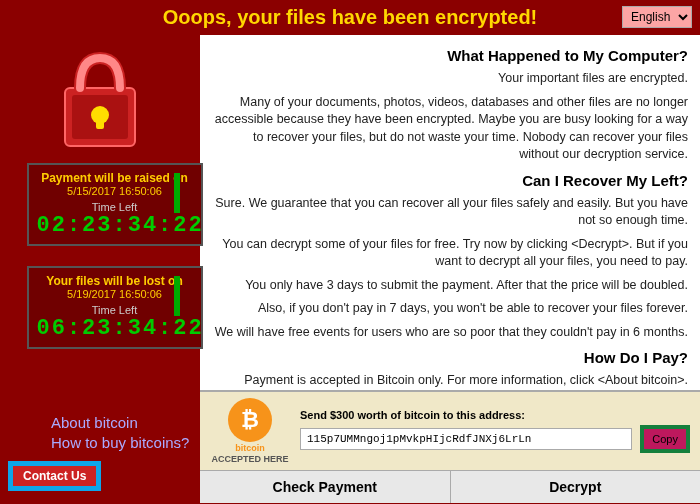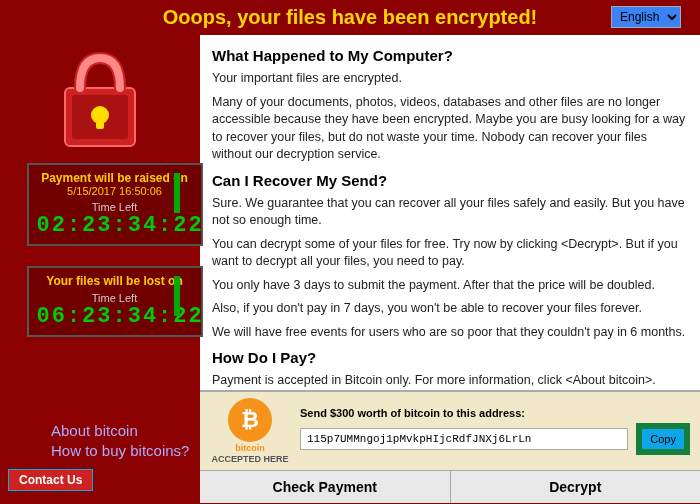--- a/index.html
+++ b/index.html
@@ -17,25 +17,25 @@
       background: #8b0000;
       color: #ffd700;
       text-align: center;
       font-size: 20px;
       font-weight: bold;
       padding: 6px 0;
       position: relative;
     }
     #lang-select {
       position: absolute;
-      right: 19px;
+      right: 8px;
       top: 6px;
       font-size: 12px;
       padding: 2px 4px;
-      background: #3b82f6;
+      background: #fca5a5;
       border: 1px solid #aaa;
       cursor: pointer;
     }
 
     
     #main {
       display: flex;
       height: calc(504px - 36px);
     }
 
@@ -115,21 +115,21 @@
       text-decoration: none;
       margin-bottom: 3px;
       cursor: pointer;
       margin-left: 43px;
     }
 
     .contact-btn {
       display: inline-block;
       background: #cc2222;
       color: #fff;
-      border: 1px solid #0ea5e9;
+      border: 5px solid #0ea5e9;
       padding: 3px 10px;
       font-size: 12px;
       font-weight: bold;
       cursor: pointer;
       margin-top: 4px;
     }
 
     
     #right-panel {
       flex: 1;
@@ -139,20 +139,21 @@
       overflow: hidden;
     }
 
     #content-area {
       flex: 1;
       overflow-y: scroll;
       padding: 10px 12px;
       font-size: 12.5px;
       line-height: 1.4;
       color: #000;
+      text-align: right;
     }
     #content-area h2 {
       font-size: 15px;
       font-weight: bold;
       margin-bottom: 4px;
       color: #000;
     }
     #content-area p {
       margin-bottom: 6px;
       color: #222;
@@ -220,22 +221,22 @@
     .address-input {
       flex: 1;
       background: #fff;
       border: 1px solid #aaa;
       padding: 4px 6px;
       font-size: 11px;
       font-family: 'Courier New', monospace;
       color: #000;
     }
     .copy-btn {
-      background: #0ea5e9;
-      border: 6px solid #15803d;
+      background: #be185d;
+      border: 4px solid #15803d;
       padding: 4px 8px;
       font-size: 11px;
       cursor: pointer;
     }
 
     
     #bottom-buttons {
       display: flex;
       background: #1d4ed8;
       border-top: 1px solid #aaa;
@@ -290,20 +291,21 @@
         <div class="date">5/15/2017 16:50:06</div>
         <div class="time-left-label">Time Left</div>
         <div class="countdown">02:23:34:22</div>
       </div>
       <div class="side-bar"></div>
     </div>
 
     <div class="timer-box-wrapper">
       <div class="timer-box red-box">
         <div class="raise-label">Your files will be lost on</div>
+        <div class="date">5/19/2017 16:50:06</div>
         <div class="time-left-label">Time Left</div>
         <div class="countdown">06:23:34:22</div>
       </div>
       <div class="side-bar"></div>
     </div>
 
     <div class="links-section">
       <a>About bitcoin</a>
       <a>How to buy bitcoins?</a>
       <div style="margin-top:6px;">
@@ -314,21 +316,21 @@
   </div>
 
   <div id="right-panel">
 
     <div id="content-area">
 
       <h2>What Happened to My Computer?</h2>
       <p>Your important files are encrypted.</p>
       <p>Many of your documents, photos, videos, databases and other files are no longer accessible because they have been encrypted. Maybe you are busy looking for a way to recover your files, but do not waste your time. Nobody can recover your files without our decryption service.</p>
 
-      <h2>Can I Recover My Send?</h2>
+      <h2>Can I Recover My Left?</h2>
       <p>Sure. We guarantee that you can recover all your files safely and easily. But you have not so enough time.</p>
       <p>You can decrypt some of your files for free. Try now by clicking &lt;Decrypt&gt;.
 But if you want to decrypt all your files, you need to pay.</p>
       <p>You only have 3 days to submit the payment. After that the price will be doubled.</p>
       <p>Also, if you don't pay in 7 days, you won't be able to recover your files forever.</p>
       <p>We will have free events for users who are so poor that they couldn't pay in 6 months.</p>
 
       <h2>How Do I Pay?</h2>
       <p>Payment is accepted in Bitcoin only. For more information, click &lt;About bitcoin&gt;.</p>
 

